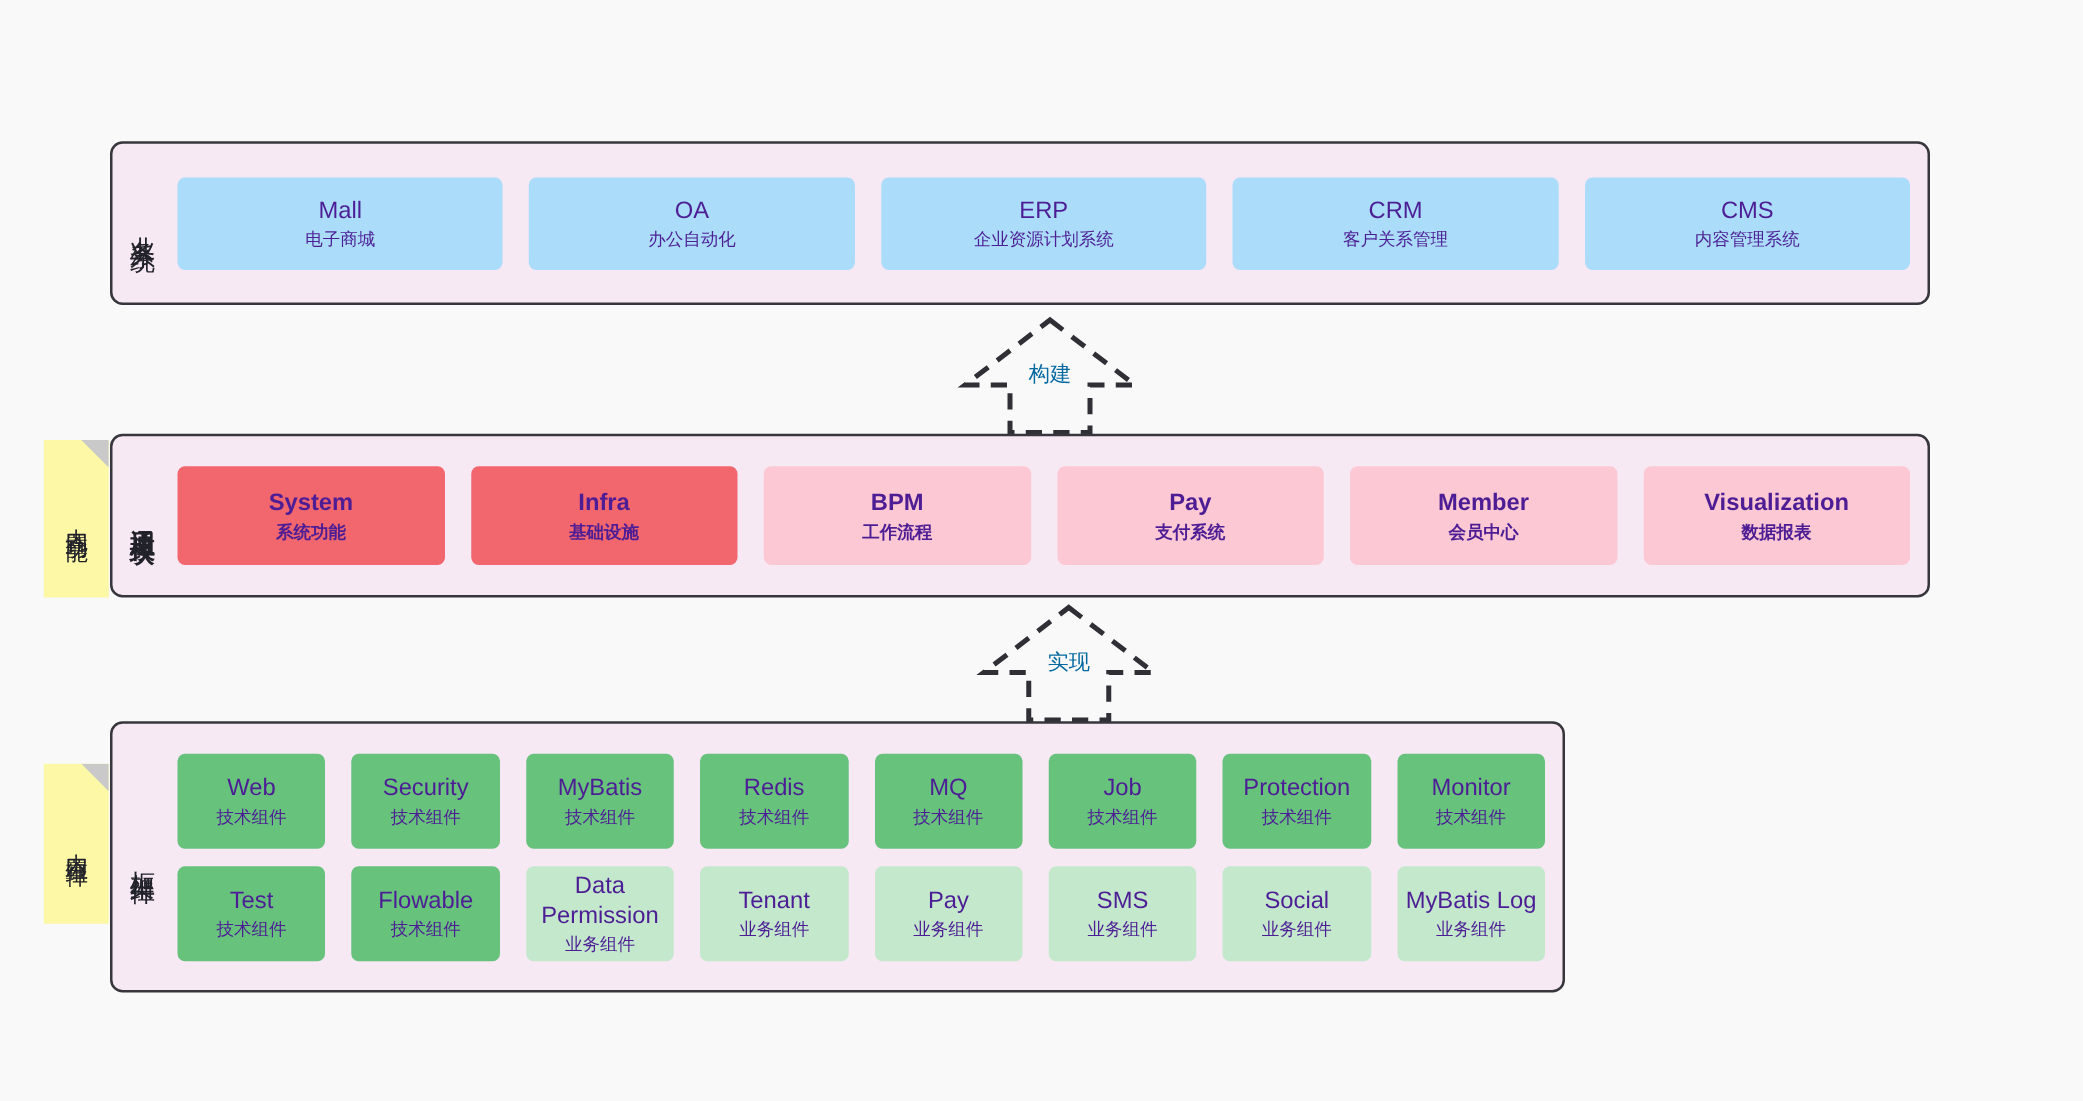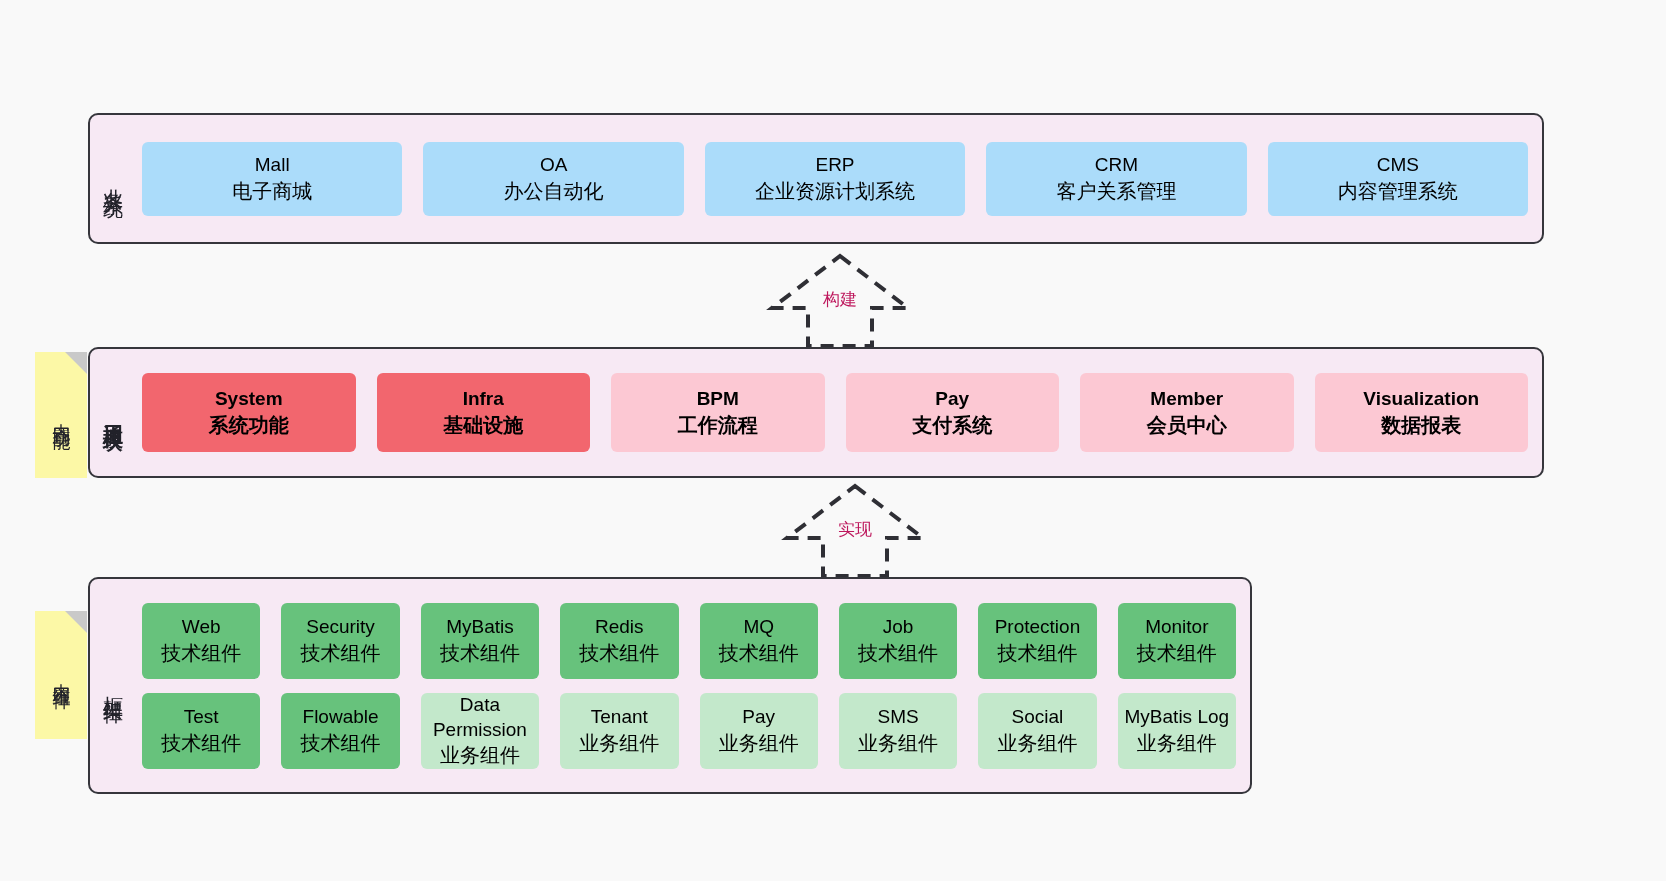--- a/index.html
+++ b/index.html
@@ -51,26 +51,26 @@
 
   
   .node {
     flex: 1 1 0;
     border-radius: 6px;
     display: flex;
     flex-direction: column;
     align-items: center;
     justify-content: center;
     text-align: center;
-    color: #000000;
+    color: #4c1d95;
     line-height: 1.30;
     padding: 6px 4px;
   }
   .node .en { font-size: 19px; }
-  .node .cn { font-size: 20px; }
+  .node .cn { font-size: 14px; }
 
   .n-blue       { background: #abdcfa; }
   .n-red        { background: #f2666e; }
   .n-pink       { background: #fcc8d3; }
   .n-green      { background: #67c27c; }
   .n-lightgreen { background: #c3e8cb; }
 
   
   .sticky {
     position: absolute;
@@ -104,21 +104,21 @@
     width: 160px;
     height: 98px;
   }
   .connector svg { display: block; width: 160px; height: 98px; }
   .connector .clabel {
     position: absolute;
     left: 0; right: 0;
     top: 36px;
     text-align: center;
     font-size: 17px;
-    color: #be185d;
+    color: #0369a1;
     user-select: none;
     pointer-events: none;
   }
 
   
   #layer-business  { left: 88px;  top: 113px; width: 1456px; height: 131px; }
   #layer-common    { left: 88px;  top: 347px; width: 1456px; height: 131px; font-weight: bold; }
   #layer-framework { left: 88px;  top: 577px; width: 1164px; height: 217px; }
 
   #layer-business  .layer-body .node { height: 74px; }

